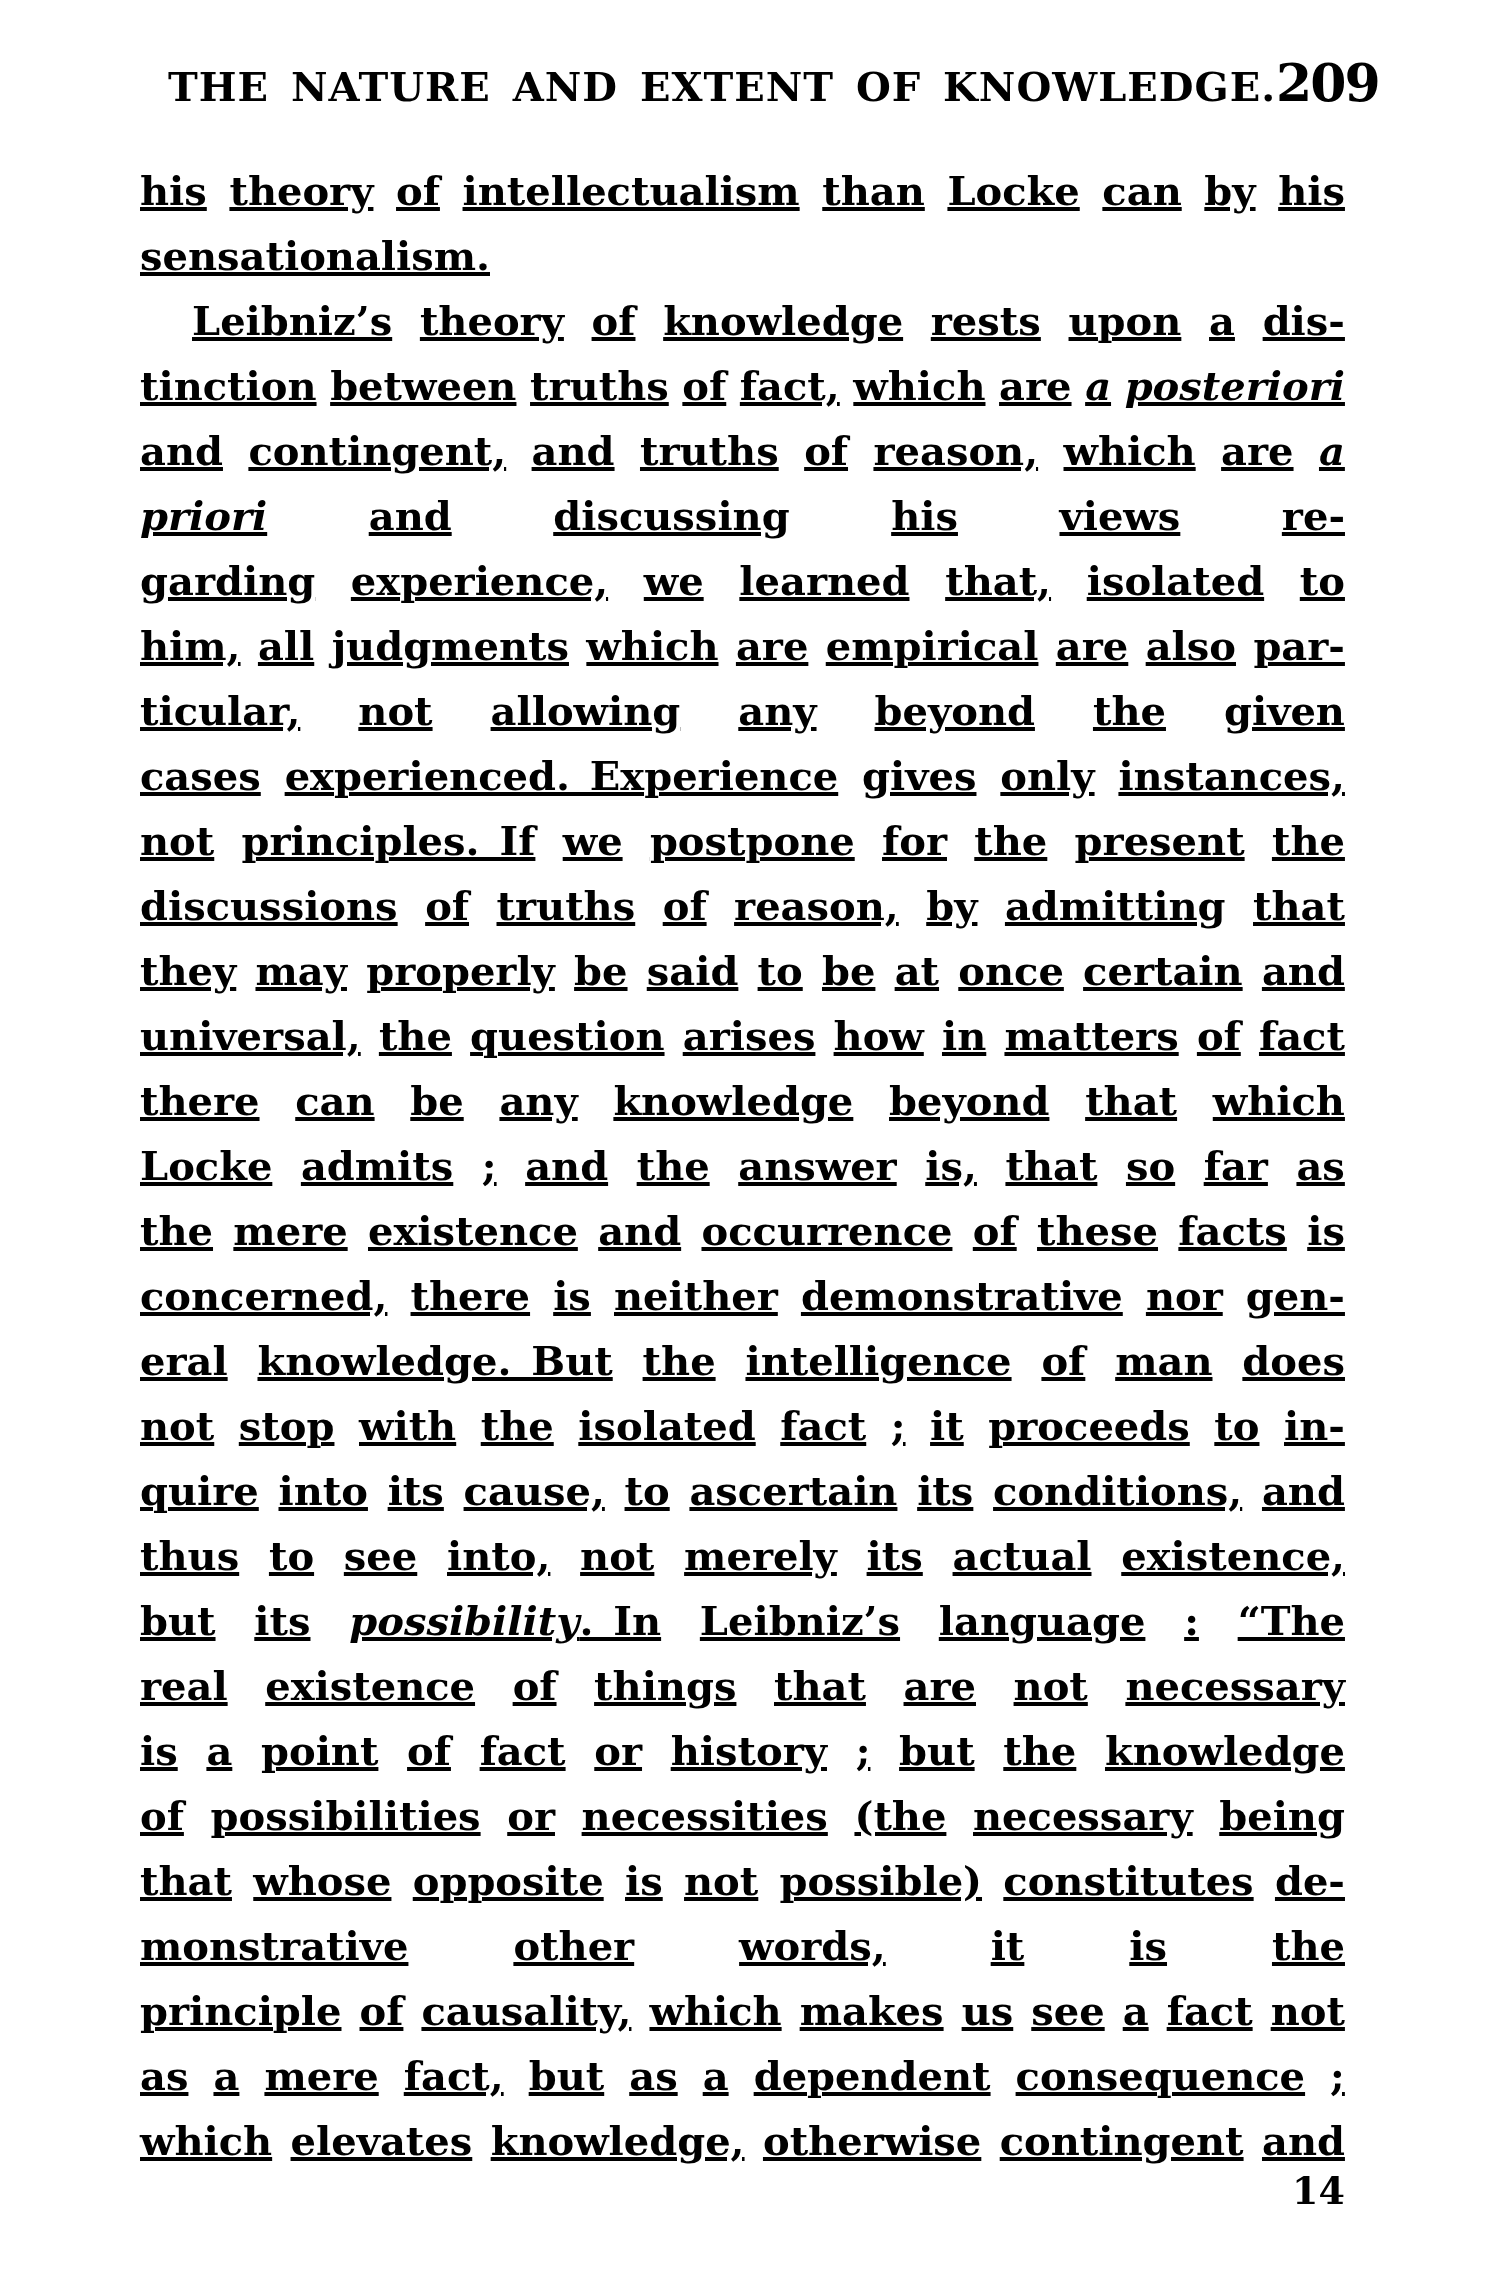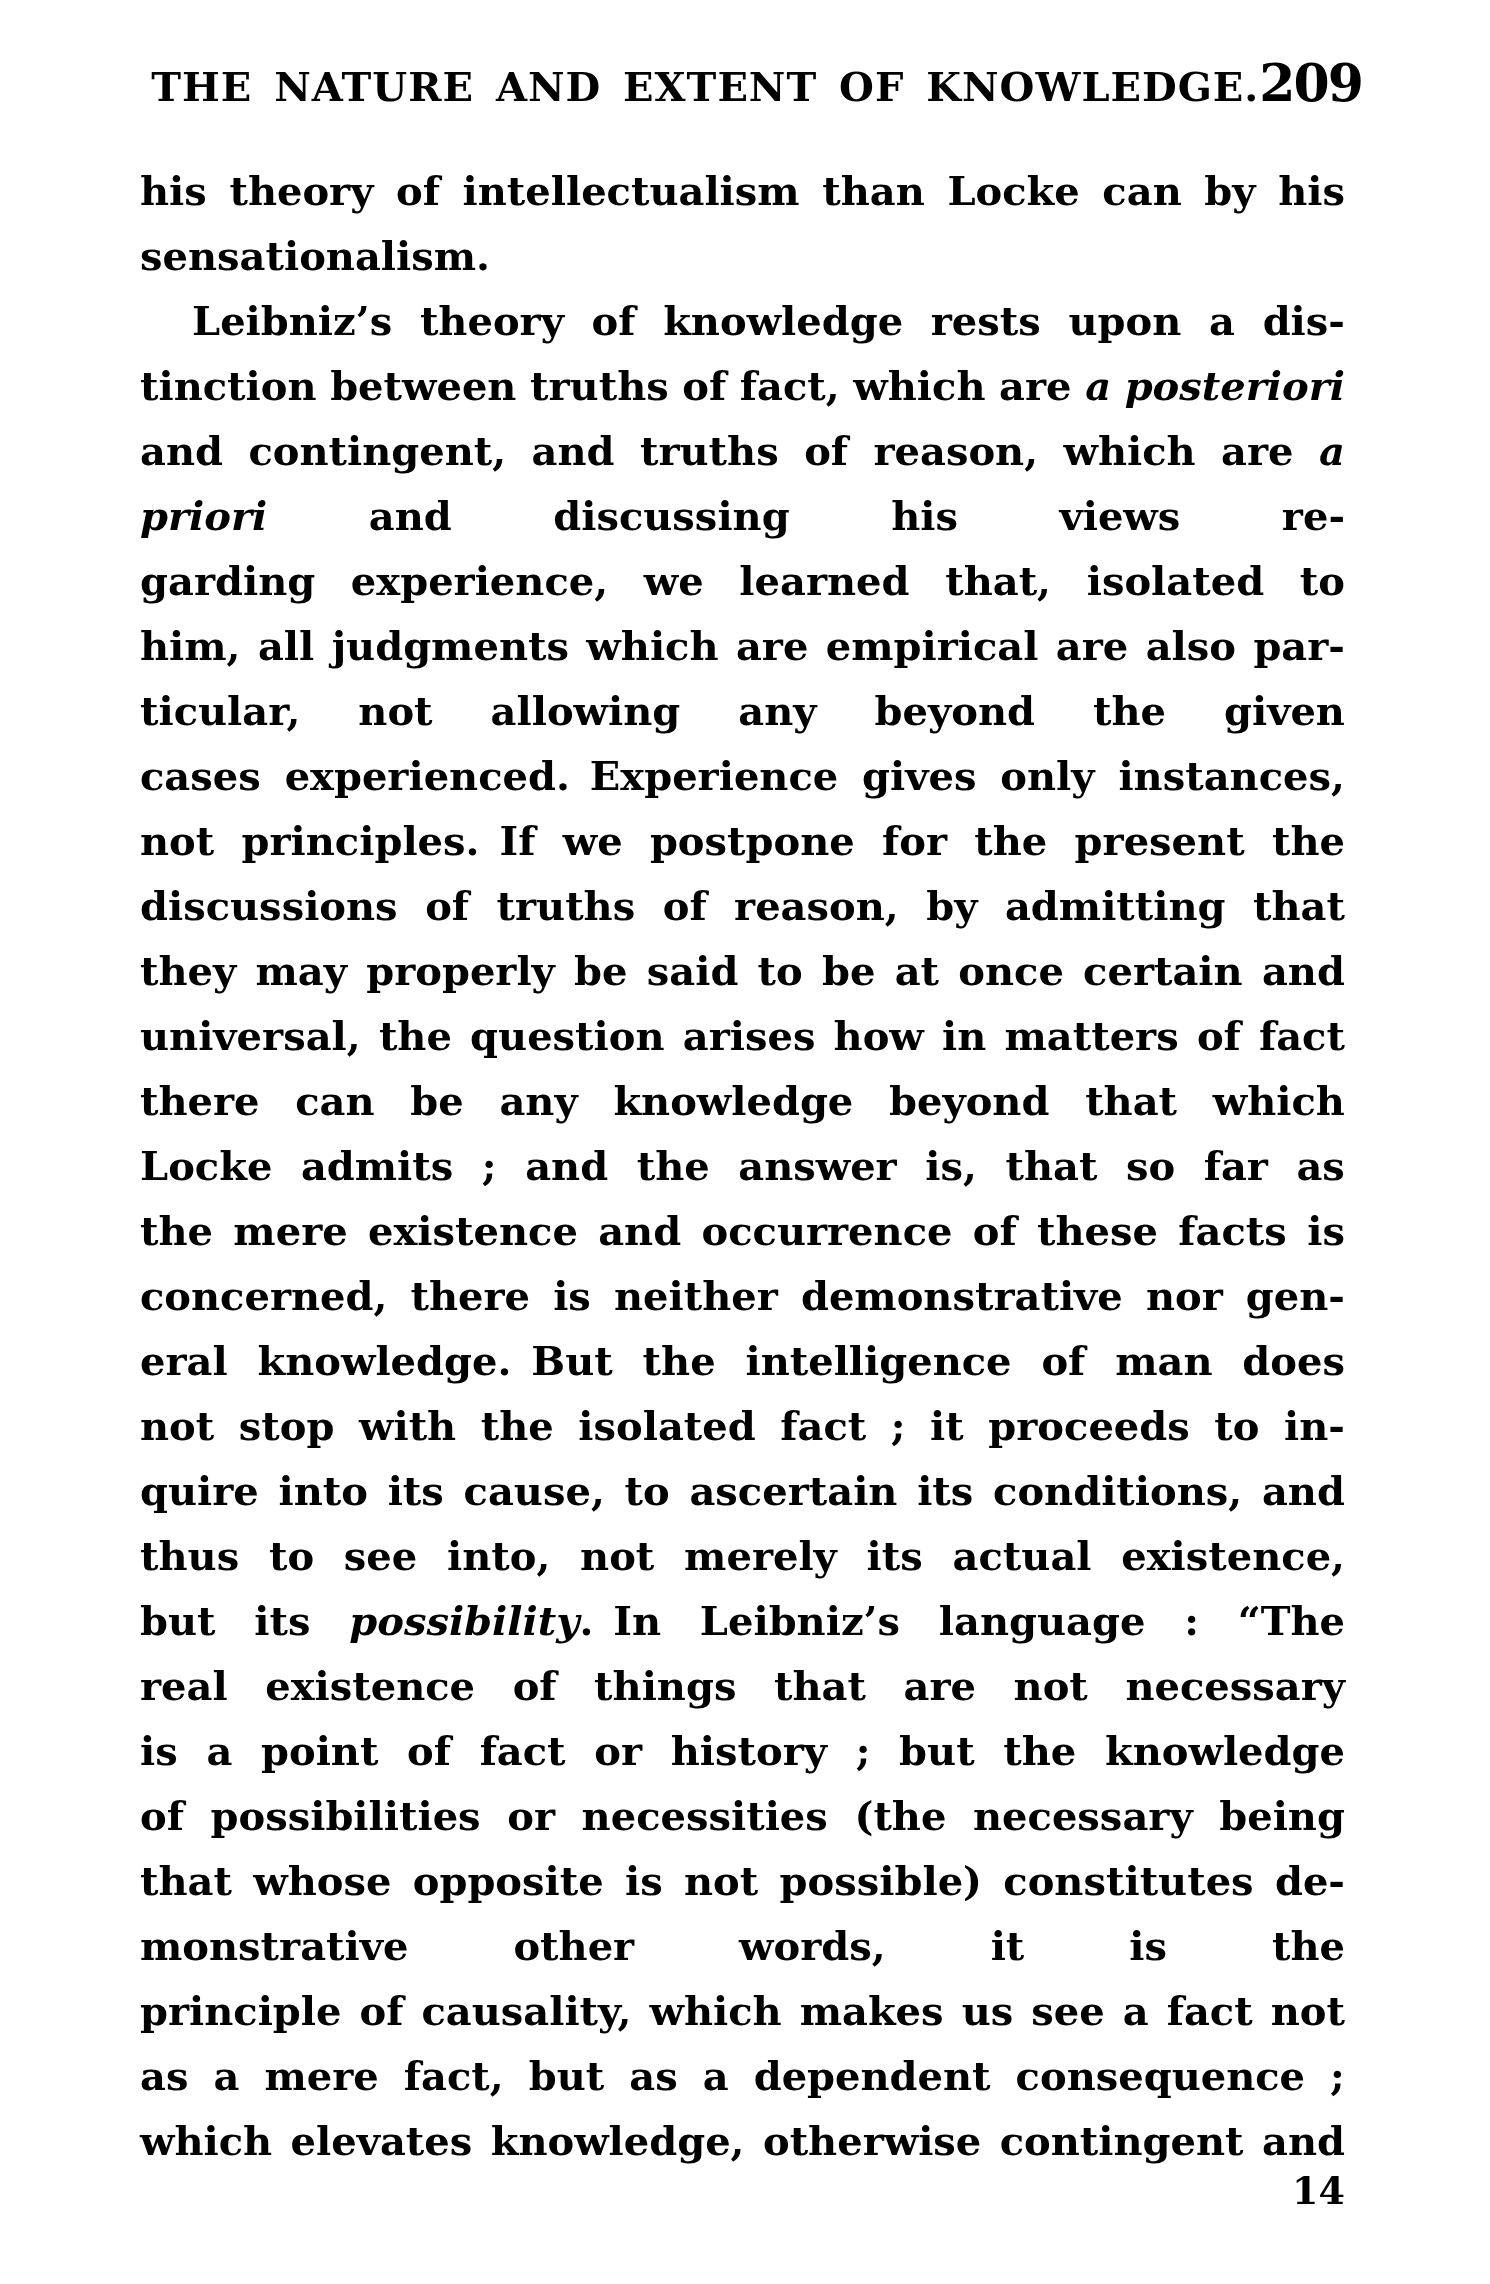--- a/index.html
+++ b/index.html
@@ -17,21 +17,21 @@
     font-weight: bold;
     overflow: hidden;
   }
   
   .header {
     position: absolute;
     top: 52px;
     left: 140px;
     width: 1205px;
     display: flex;
-    justify-content: center;
+    justify-content: space-between;
     align-items: baseline;
   }
   .header .title {
     padding-left: 28px;
     font-size: 40px;
     letter-spacing: 1px;
     word-spacing: 7px;
     white-space: nowrap;
   }
   .header .folio {
@@ -39,20 +39,21 @@
     letter-spacing: -2px;
     white-space: nowrap;
   }
   
   .text-block {
     position: absolute;
     top: 158px;
     left: 140px;
     width: 1205px;
     font-size: 40px;
+    text-decoration: underline;
   }
   .line {
     height: 65px;
     line-height: 65px;
     white-space: nowrap;
   }
   .line.just {
     display: flex;
     justify-content: space-between;
     align-items: baseline;

